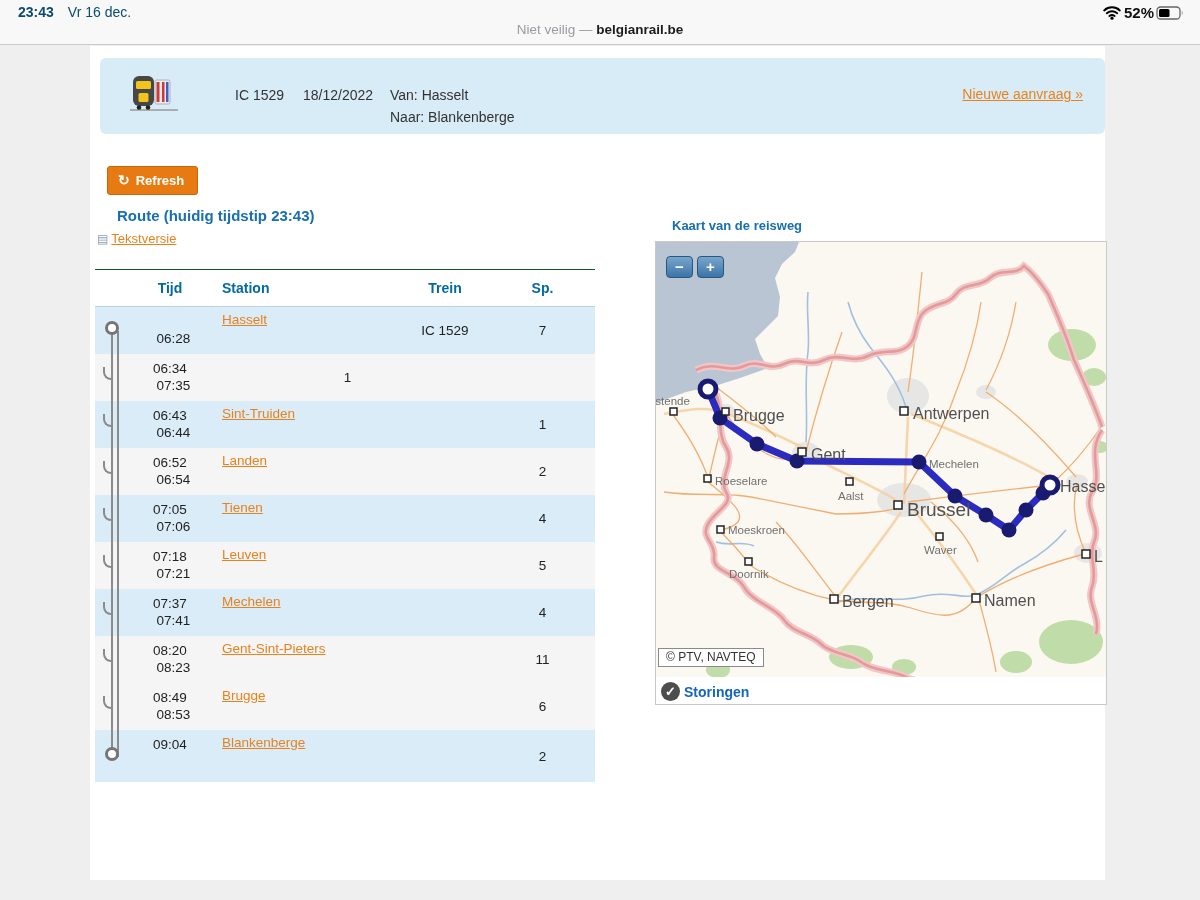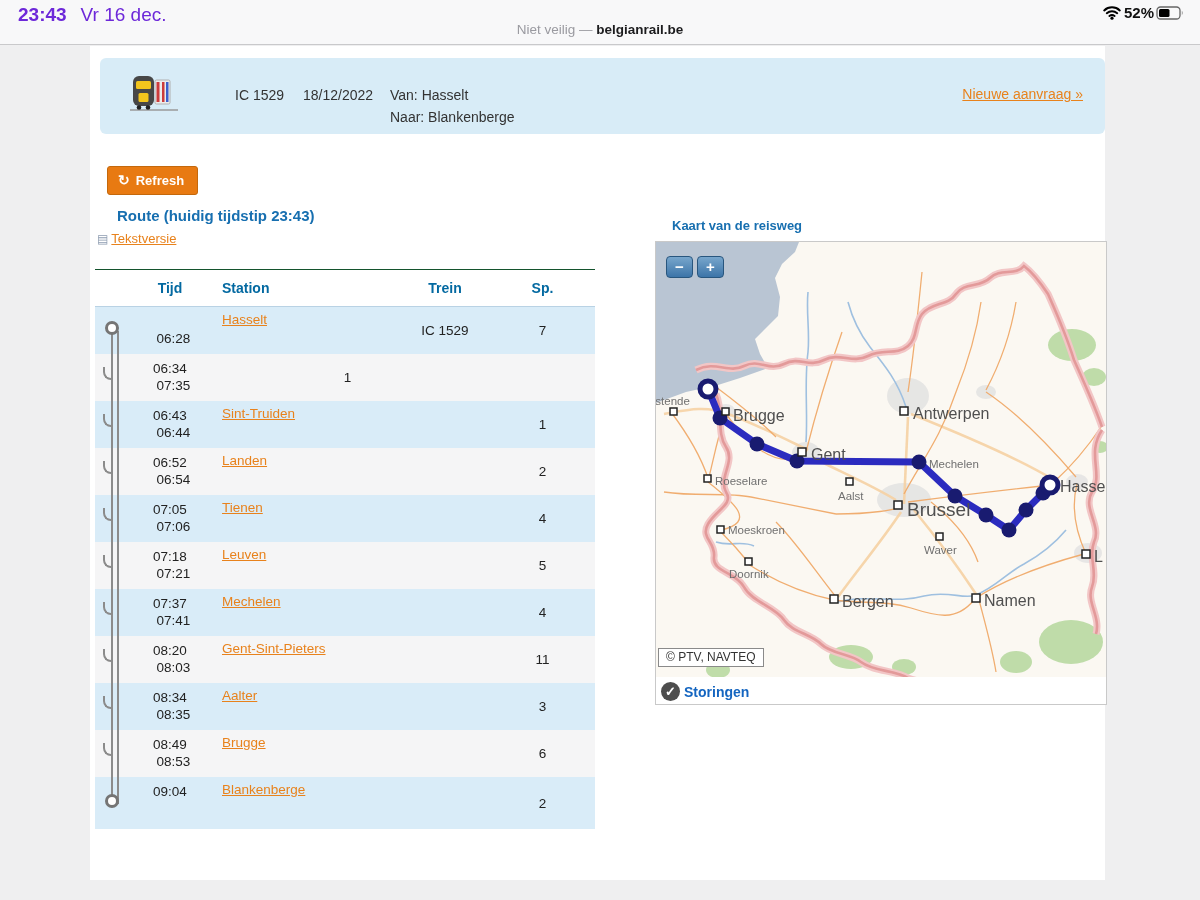--- a/index.html
+++ b/index.html
@@ -1,20 +1,20 @@
 <!DOCTYPE html>
 <html><head>
 <meta charset="utf-8">
 <style>
   * { margin:0; padding:0; box-sizing:border-box; }
   html,body { width:1200px; height:900px; font-family:"Liberation Sans", sans-serif; background:#efeff0; overflow:hidden; }
 
   
   #chrome { position:absolute; top:0; left:0; width:1200px; height:45px; background:#f8f8f9; border-bottom:1px solid #c9c9cb; z-index:5; }
-  .status-left { position:absolute; top:4px; left:18px; font-size:19px; color:#6d28d9; }
+  .status-left { position:absolute; top:4px; left:18px; font-size:14px; color:#0c4a6e; }
   .status-left b { font-weight:700; margin-right:14px; }
   .status-right { position:absolute; top:4px; right:14px; display:flex; align-items:center; gap:2px; font-size:15px; color:#111; font-weight:600; }
   .urlbar { position:absolute; top:22px; left:0; width:100%; text-align:center; font-size:13.5px; }
   .urlbar .sec { color:#9a9aa0; }
   .urlbar .dom { color:#1c1c1e; font-weight:600; }
 
   
   #main { position:absolute; top:46px; left:90px; width:1015px; height:834px; background:#fff; }
 
   
@@ -241,40 +241,27 @@
       <div class="c-sp">4</div>
     </div>
 
     <div class="rrow alt1">
       <div class="c-line">
           <div class="tl full"></div>
           <div class="ttick"></div>
         </div>
       <div class="c-time">
           <div class="arr">08:20</div>
-          <div class="dep">08:03</div>
+          <div class="dep">08:23</div>
         </div>
       <div class="c-station"><a>Gent-Sint-Pieters</a></div>
       <div class="c-train"></div>
       <div class="c-sp">11</div>
     </div>
 
-    <div class="rrow alt0">
-      <div class="c-line">
-          <div class="tl full"></div>
-          <div class="ttick"></div>
-        </div>
-      <div class="c-time">
-          <div class="arr">08:34</div>
-          <div class="dep">08:35</div>
-        </div>
-      <div class="c-station"><a>Aalter</a></div>
-      <div class="c-train"></div>
-      <div class="c-sp">3</div>
-    </div>
 
     <div class="rrow alt1">
       <div class="c-line">
           <div class="tl full"></div>
           <div class="ttick"></div>
         </div>
       <div class="c-time">
           <div class="arr">08:49</div>
           <div class="dep">08:53</div>
         </div>

